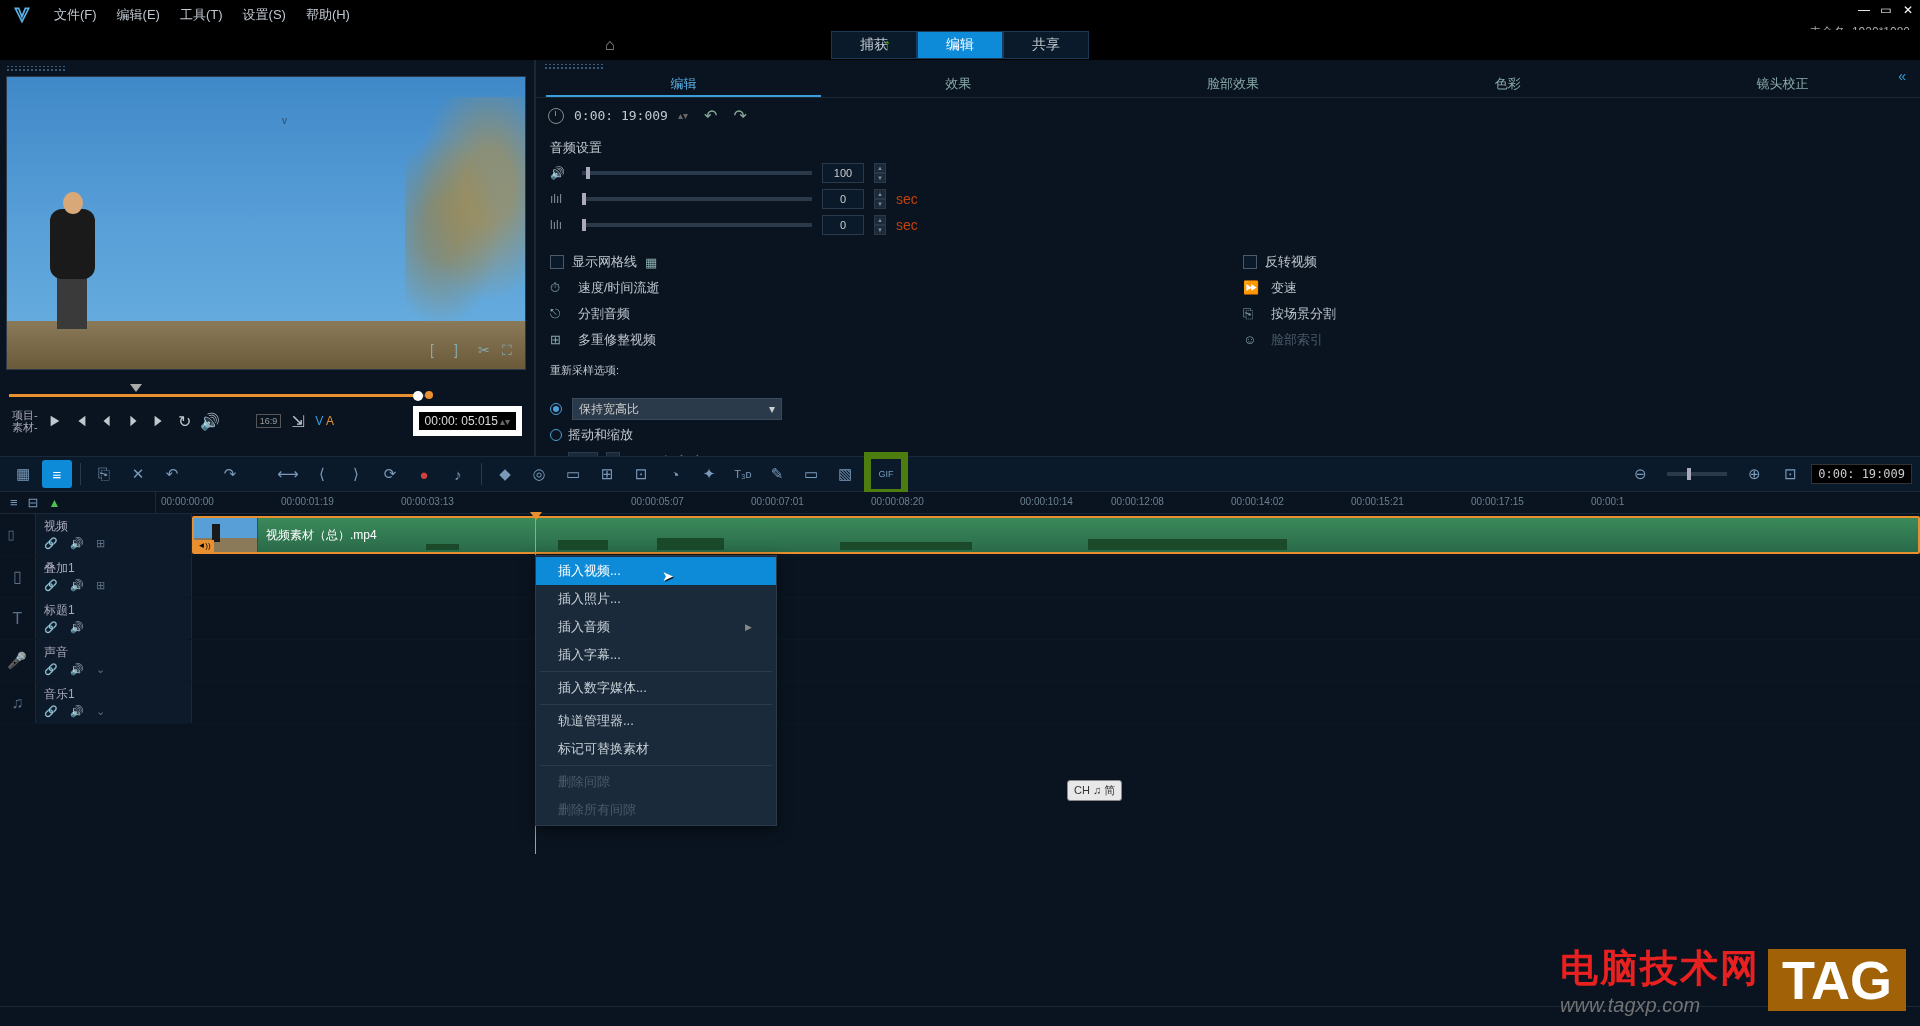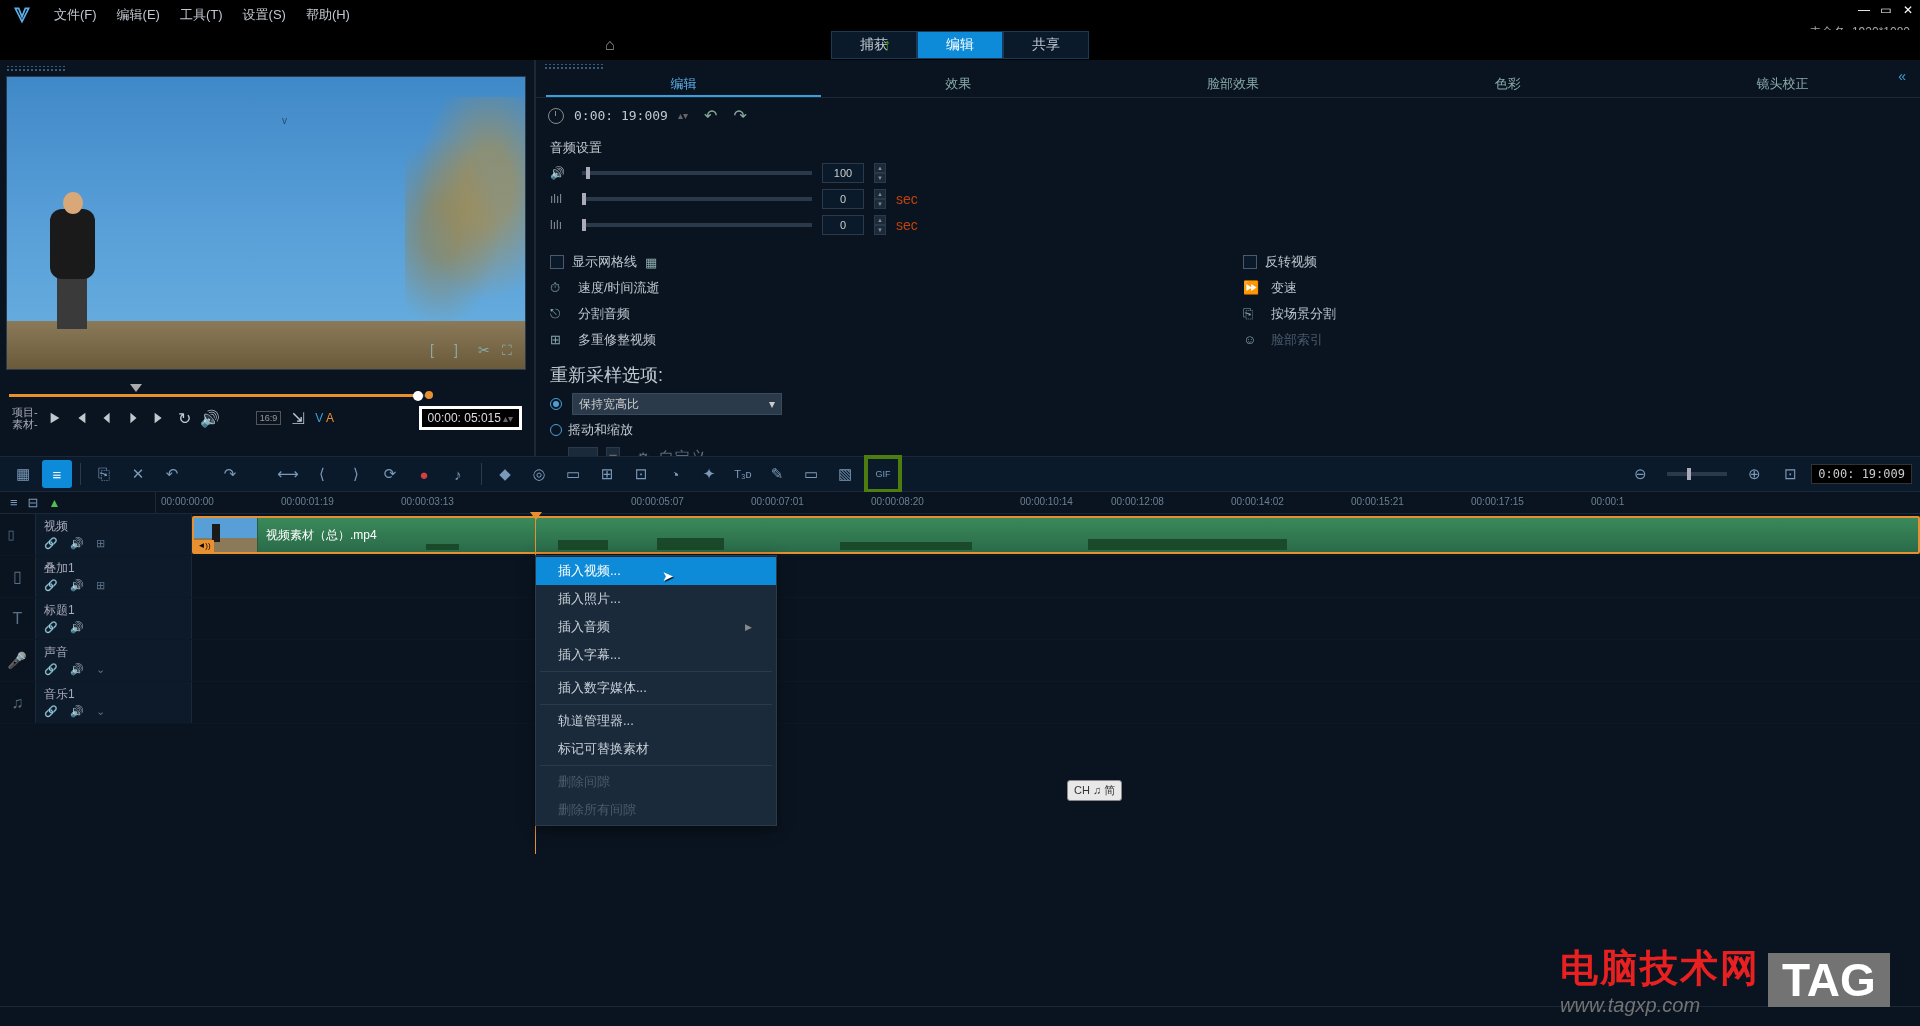--- a/index.html
+++ b/index.html
@@ -51,21 +51,21 @@
 .preview-edit-btn { width: 18px; height: 18px; color: #8aa; cursor: pointer; font-size: 14px; }
 
 .preview-transport { display: flex; align-items: center; gap: 8px; margin-top: 6px; padding: 0 6px; position: relative; }
 .proj-label { font-size: 11px; color: #aab; line-height: 12px; text-align: right; }
 .transport-btn { width: 18px; height: 18px; color: #c0c8d0; cursor: pointer; display: flex; align-items: center; justify-content: center; }
 .play-btn svg, .transport-btn svg { width: 14px; height: 14px; fill: #c0c8d0; }
 .aspect-badge { font-size: 9px; border: 1px solid #555; padding: 1px 3px; color: #999; }
 .va-badges { font-size: 12px; }
 .va-v { color: #3a9fd9; }
 .va-a { color: #e89030; }
-.timecode-box { background: #000; border: 3px solid #ffffff; padding: 2px 6px; font-size: 12px; font-family: monospace; color: #ddd; margin-left: auto; }
+.timecode-box { background: #000; border: 6px solid #ffffff; padding: 2px 6px; font-size: 12px; font-family: monospace; color: #ddd; margin-left: auto; }
 .timecode-spinner { margin-left: 2px; color: #666; font-size: 10px; }
 
 
 .options-panel { flex: 1; background: #0a1420; position: relative; }
 .option-tabs { display: flex; height: 28px; border-bottom: 1px solid #1a2838; padding-left: 10px; }
 .option-tab { flex: 1; text-align: center; line-height: 28px; font-size: 13px; color: #8aa; cursor: pointer; }
 .option-tab.active { color: #5ab0e8; border-bottom: 2px solid #3a9fd9; }
 
 .opt-row1 { display: flex; align-items: center; gap: 10px; padding: 8px 12px; font-size: 12px; }
 .clock-icon { width: 16px; height: 16px; border: 1.5px solid #888; border-radius: 50%; position: relative; }
@@ -152,21 +152,21 @@
 .cursor-arrow { position: absolute; left: 662px; top: 568px; z-index: 101; font-size: 14px; color: #fff; text-shadow: 1px 1px 1px #000; pointer-events: none; }
 
 
 .ime-badge { position: absolute; left: 1067px; top: 780px; background: #e8e8e8; color: #333; font-size: 11px; padding: 2px 6px; border: 1px solid #888; border-radius: 3px; z-index: 50; }
 
 
 .watermark { position: absolute; right: 0; bottom: 0; width: 360px; height: 92px; display: flex; align-items: center; z-index: 50; }
 .wm-text { display: flex; flex-direction: column; }
 .wm-main { font-size: 38px; font-weight: bold; color: #e82020; letter-spacing: 2px; }
 .wm-url { font-size: 20px; color: #737373; font-style: italic; }
-.wm-tag { background: #737373; color: #fff; font-size: 46px; font-weight: bold; padding: 0 14px; margin-left: 8px; }
+.wm-tag { background: #a16207; color: #fff; font-size: 54px; font-weight: bold; padding: 0 14px; margin-left: 8px; }
 
 .bottom-bar { position: absolute; bottom: 0; left: 0; right: 0; height: 20px; background: #0a1420; border-top: 1px solid #1a2838; }
 </style>
 </head>
 <body>
 
 <div class="menubar">
   <div class="logo">
     <svg viewBox="0 0 24 24">
         <path d="M4 4 L12 20 L20 4 L16 4 L12 14 L8 4 Z" fill="none" stroke="#5ab0e8" stroke-width="2"></path>
@@ -354,21 +354,21 @@
       <div class="opt-action-row">
         <span class="opt-action-icon">⊞</span>
         <span>多重修整视频</span>
       </div>
       <div class="opt-action-row opt-disabled">
         <span class="opt-action-icon">☺</span>
         <span>脸部索引</span>
       </div>
     </div>
     <div class="resample-section">
-      <div style="font-size:18px;margin-bottom:6px;">重新采样选项:</div>
+      <div style="font-size:11px;margin-bottom:20px;">重新采样选项:</div>
       <div class="opt-radio-row">
         <span class="opt-radio checked"></span>
         <div class="opt-select" style="margin-left:4px;">
           <span>保持宽高比</span>
             <span>▾</span>
         </div>
       </div>
       <div class="opt-radio-row">
         <span class="opt-radio"></span>
         <span>摇动和缩放</span>
@@ -409,21 +409,21 @@
   <div class="tb-btn">◎</div>
   <div class="tb-btn">▭</div>
   <div class="tb-btn">⊞</div>
   <div class="tb-btn">⊡</div>
   <div class="tb-btn">◔</div>
   <div class="tb-btn">✦</div>
   <div class="tb-btn" style="font-size:11px;">T₃ᴅ</div>
   <div class="tb-btn">✎</div>
   <div class="tb-btn">▭</div>
   <div class="tb-btn">▧</div>
-  <div class="tb-btn" style="font-size:9px;border:4px solid #4d7c0f;padding:15px;">GIF</div>
+  <div class="tb-btn" style="font-size:9px;border:7px solid #4d7c0f;padding:15px;">GIF</div>
   <div class="tb-right">
     <div class="tb-btn">⊖</div>
     <div class="zoom-track">
         <div class="zoom-handle"></div>
       </div>
     <div class="tb-btn">⊕</div>
     <div class="tb-btn">⊡</div>
     <div class="tb-timecode">0:00: 19:009</div>
   </div>
 </div>

